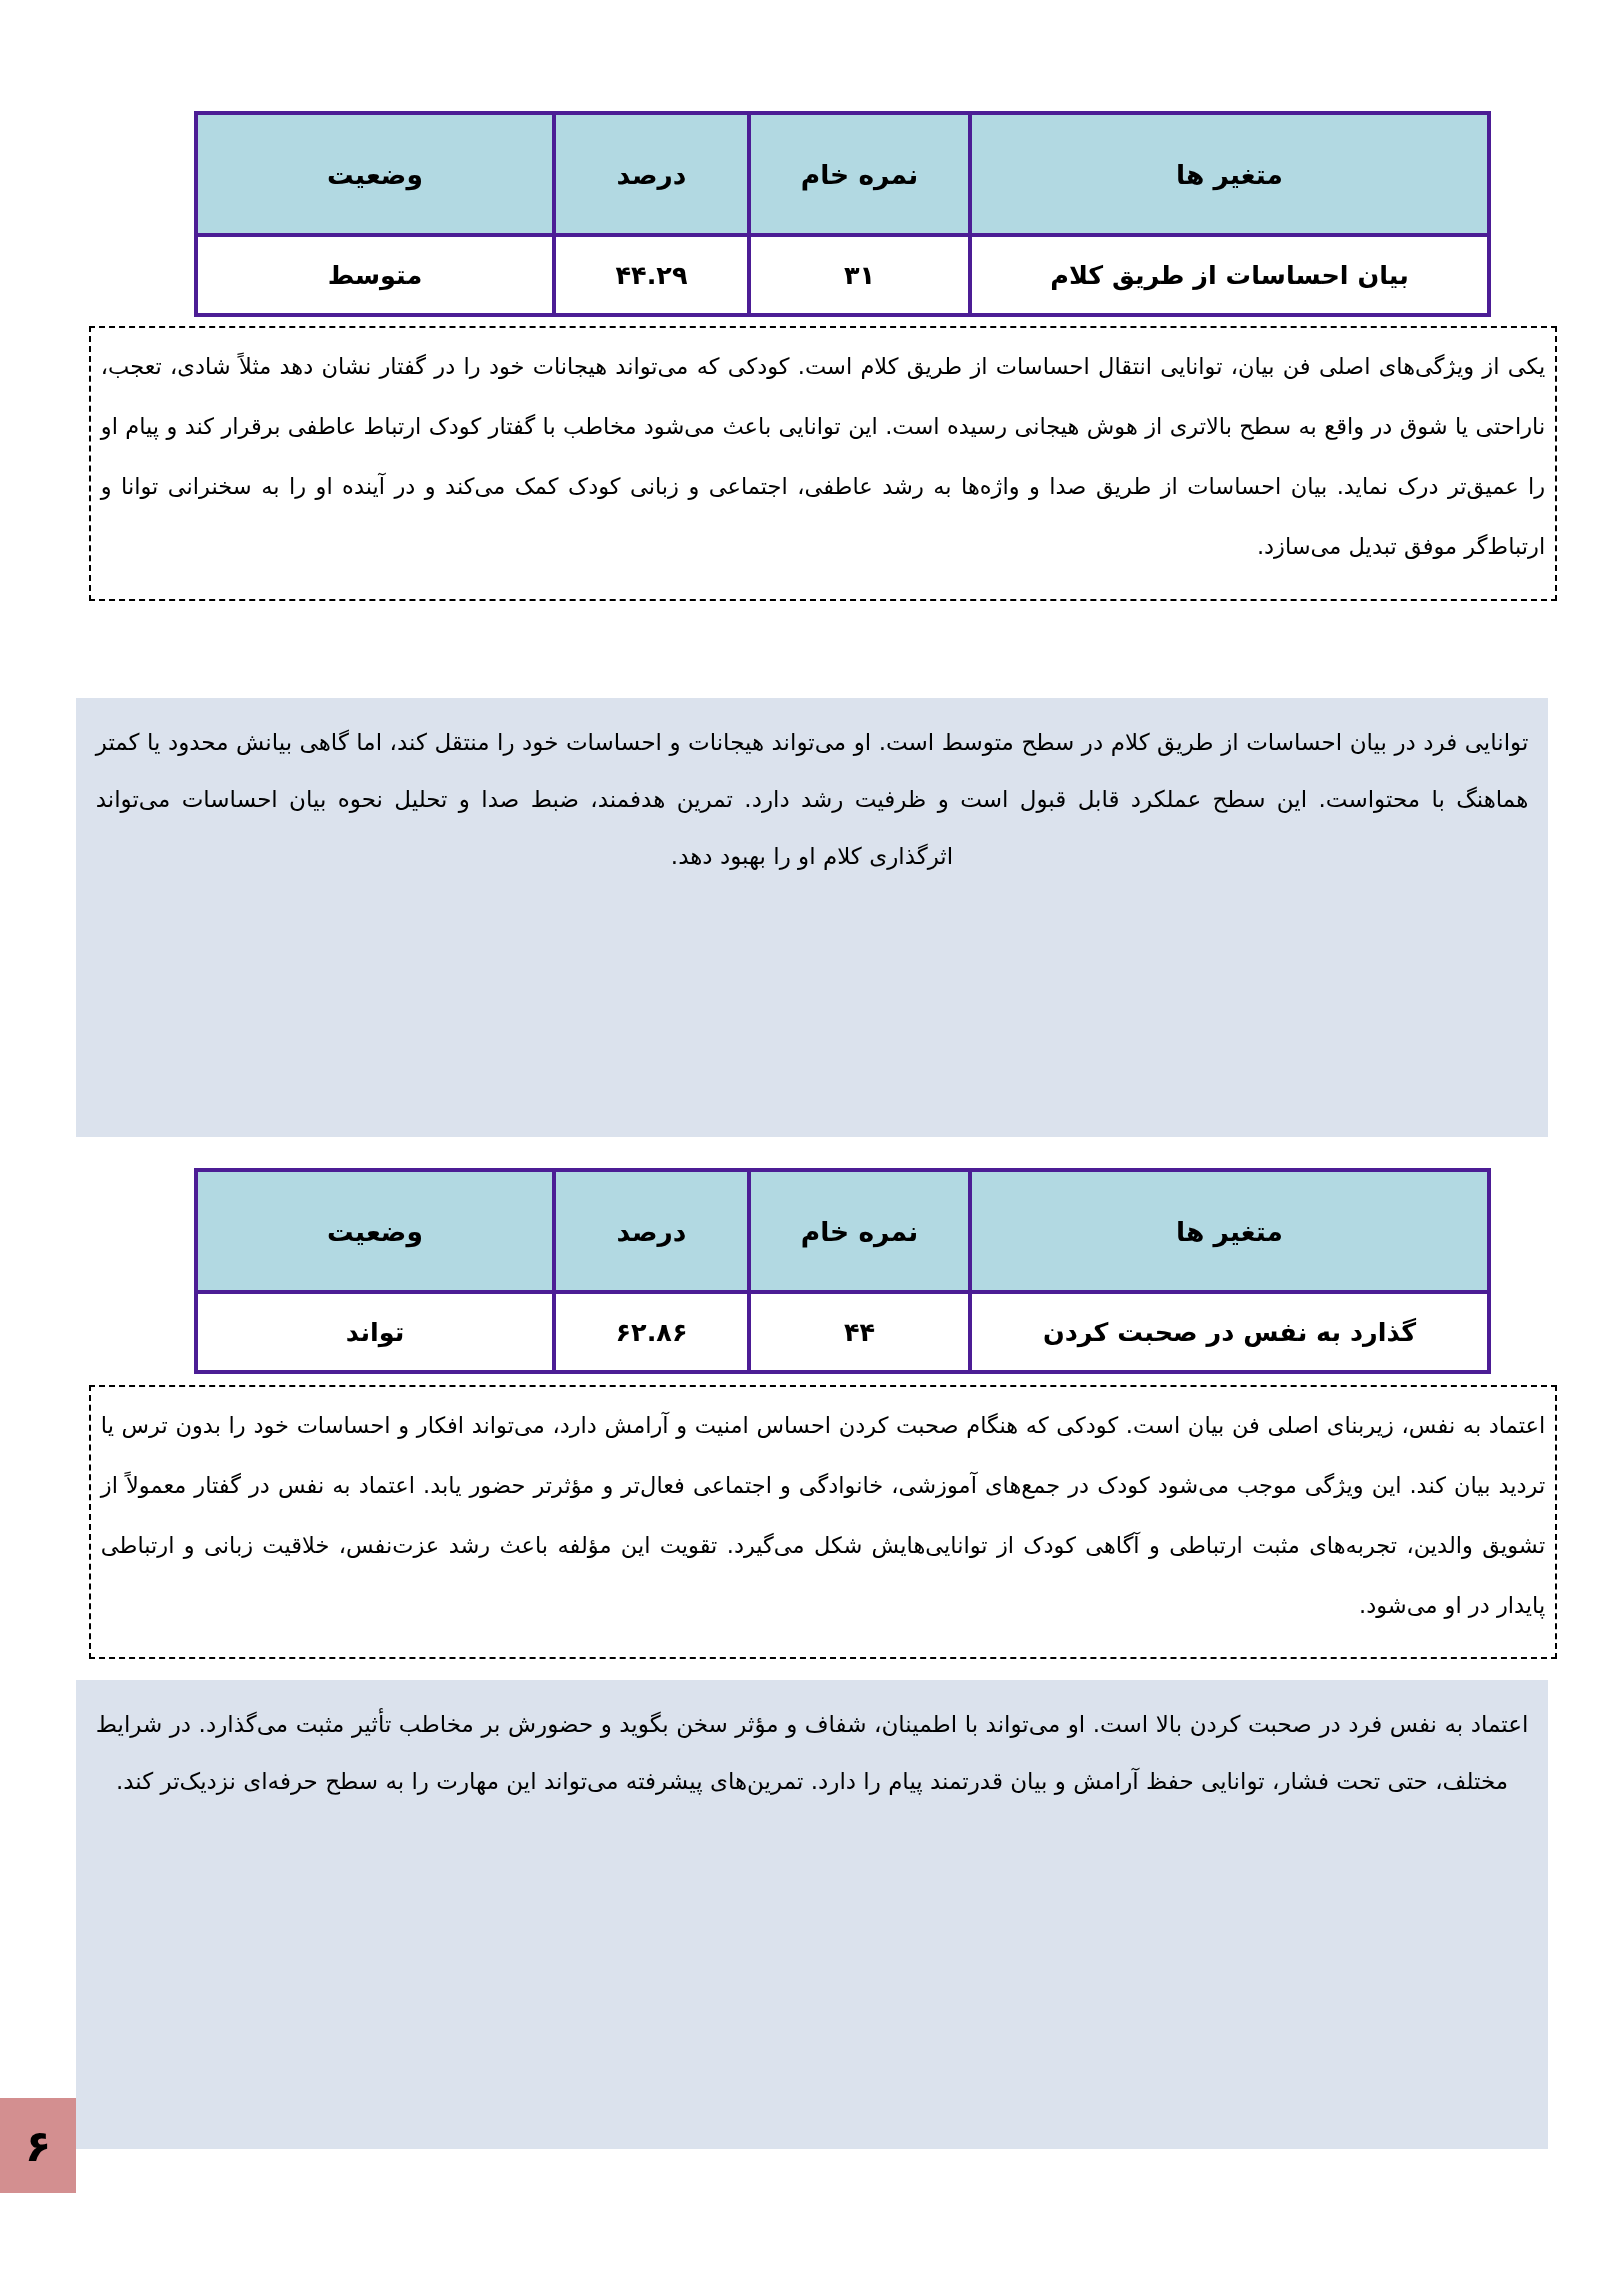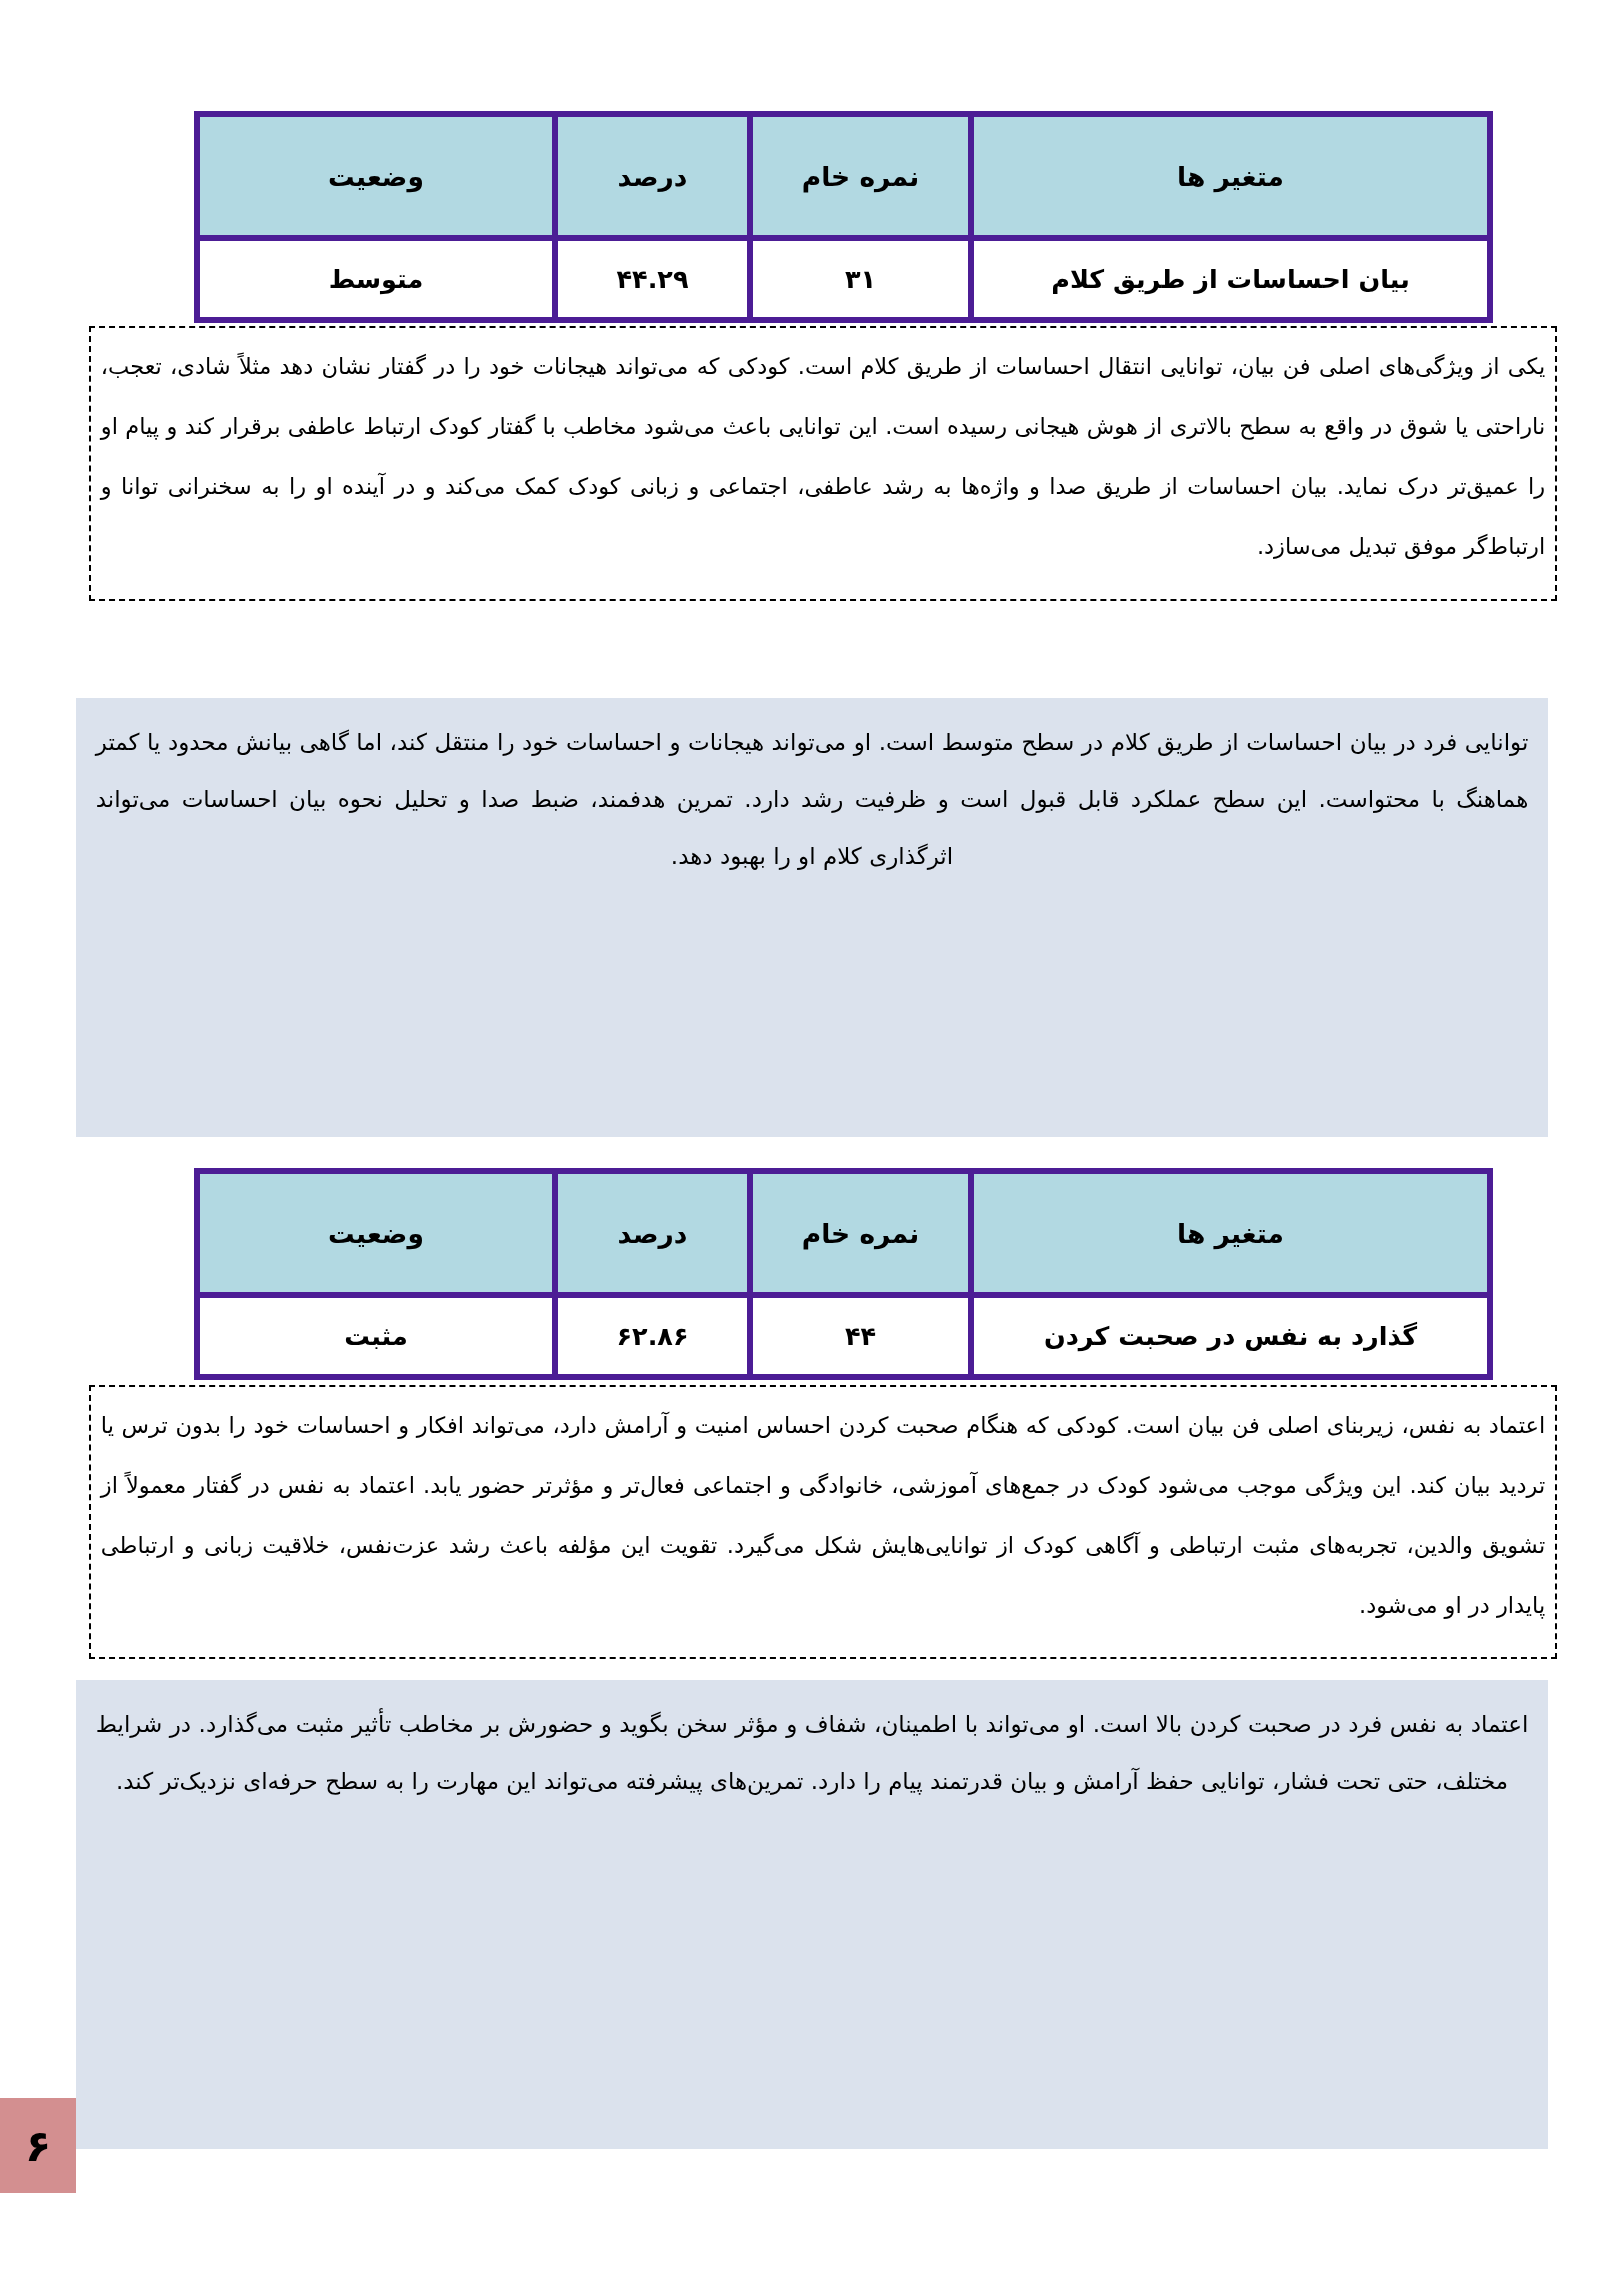--- a/index.html
+++ b/index.html
@@ -8,21 +8,21 @@
     background:#ffffff;direction:rtl;color:#000;
     font-family:"DejaVu Sans",sans-serif;
   }
   
   .score-table{
     position:absolute;left:194px;width:1293px;
     border-collapse:collapse;table-layout:fixed;
     border:2.9px solid #000;
   }
   .score-table th,.score-table td{
-    border:6px solid #4c1d95;text-align:center;vertical-align:middle;
+    border:4px solid #4c1d95;text-align:center;vertical-align:middle;
     font-weight:bold;padding:0;
   }
   .score-table thead th{
     background:var(--header-bg,#b2d9e2);
     font-size:26.5px;height:118px;
     border-bottom:3.9px solid #000;
   }
   .score-table tbody td{
     font-size:25.5px;height:76px;background:#fff;
   }
@@ -108,21 +108,21 @@
       <th>نمره خام</th>
       <th>درصد</th>
       <th>وضعیت</th>
     </tr>
   </thead>
   <tbody>
     <tr>
       <td>گذارد به نفس در صحبت کردن</td>
       <td>۴۴</td>
       <td>۶۲.۸۶</td>
-      <td>مثبت</td>
+      <td>تواند</td>
     </tr>
   </tbody>
 </table>
 
 <div class="dashed-block" style="top:1385px;height:274px">
   <p>اعتماد به نفس، زیربنای اصلی فن بیان است. کودکی که هنگام صحبت کردن احساس امنیت و آرامش دارد، می‌تواند افکار و احساسات خود را بدون ترس یا تردید بیان کند. این ویژگی موجب می‌شود کودک در جمع‌های آموزشی، خانوادگی و اجتماعی فعال‌تر و مؤثرتر حضور یابد. اعتماد به نفس در گفتار معمولاً از تشویق والدین، تجربه‌های مثبت ارتباطی و آگاهی کودک از توانایی‌هایش شکل می‌گیرد. تقویت این مؤلفه باعث رشد عزت‌نفس، خلاقیت زبانی و ارتباطی پایدار در او می‌شود.</p>
 </div>
 
 <div class="info-block" style="top:1680px;height:469px">
   <p>اعتماد به نفس فرد در صحبت کردن بالا است. او می‌تواند با اطمینان، شفاف و مؤثر سخن بگوید و حضورش بر مخاطب تأثیر مثبت می‌گذارد. در شرایط مختلف، حتی تحت فشار، توانایی حفظ آرامش و بیان قدرتمند پیام را دارد. تمرین‌های پیشرفته می‌تواند این مهارت را به سطح حرفه‌ای نزدیک‌تر کند.</p>

